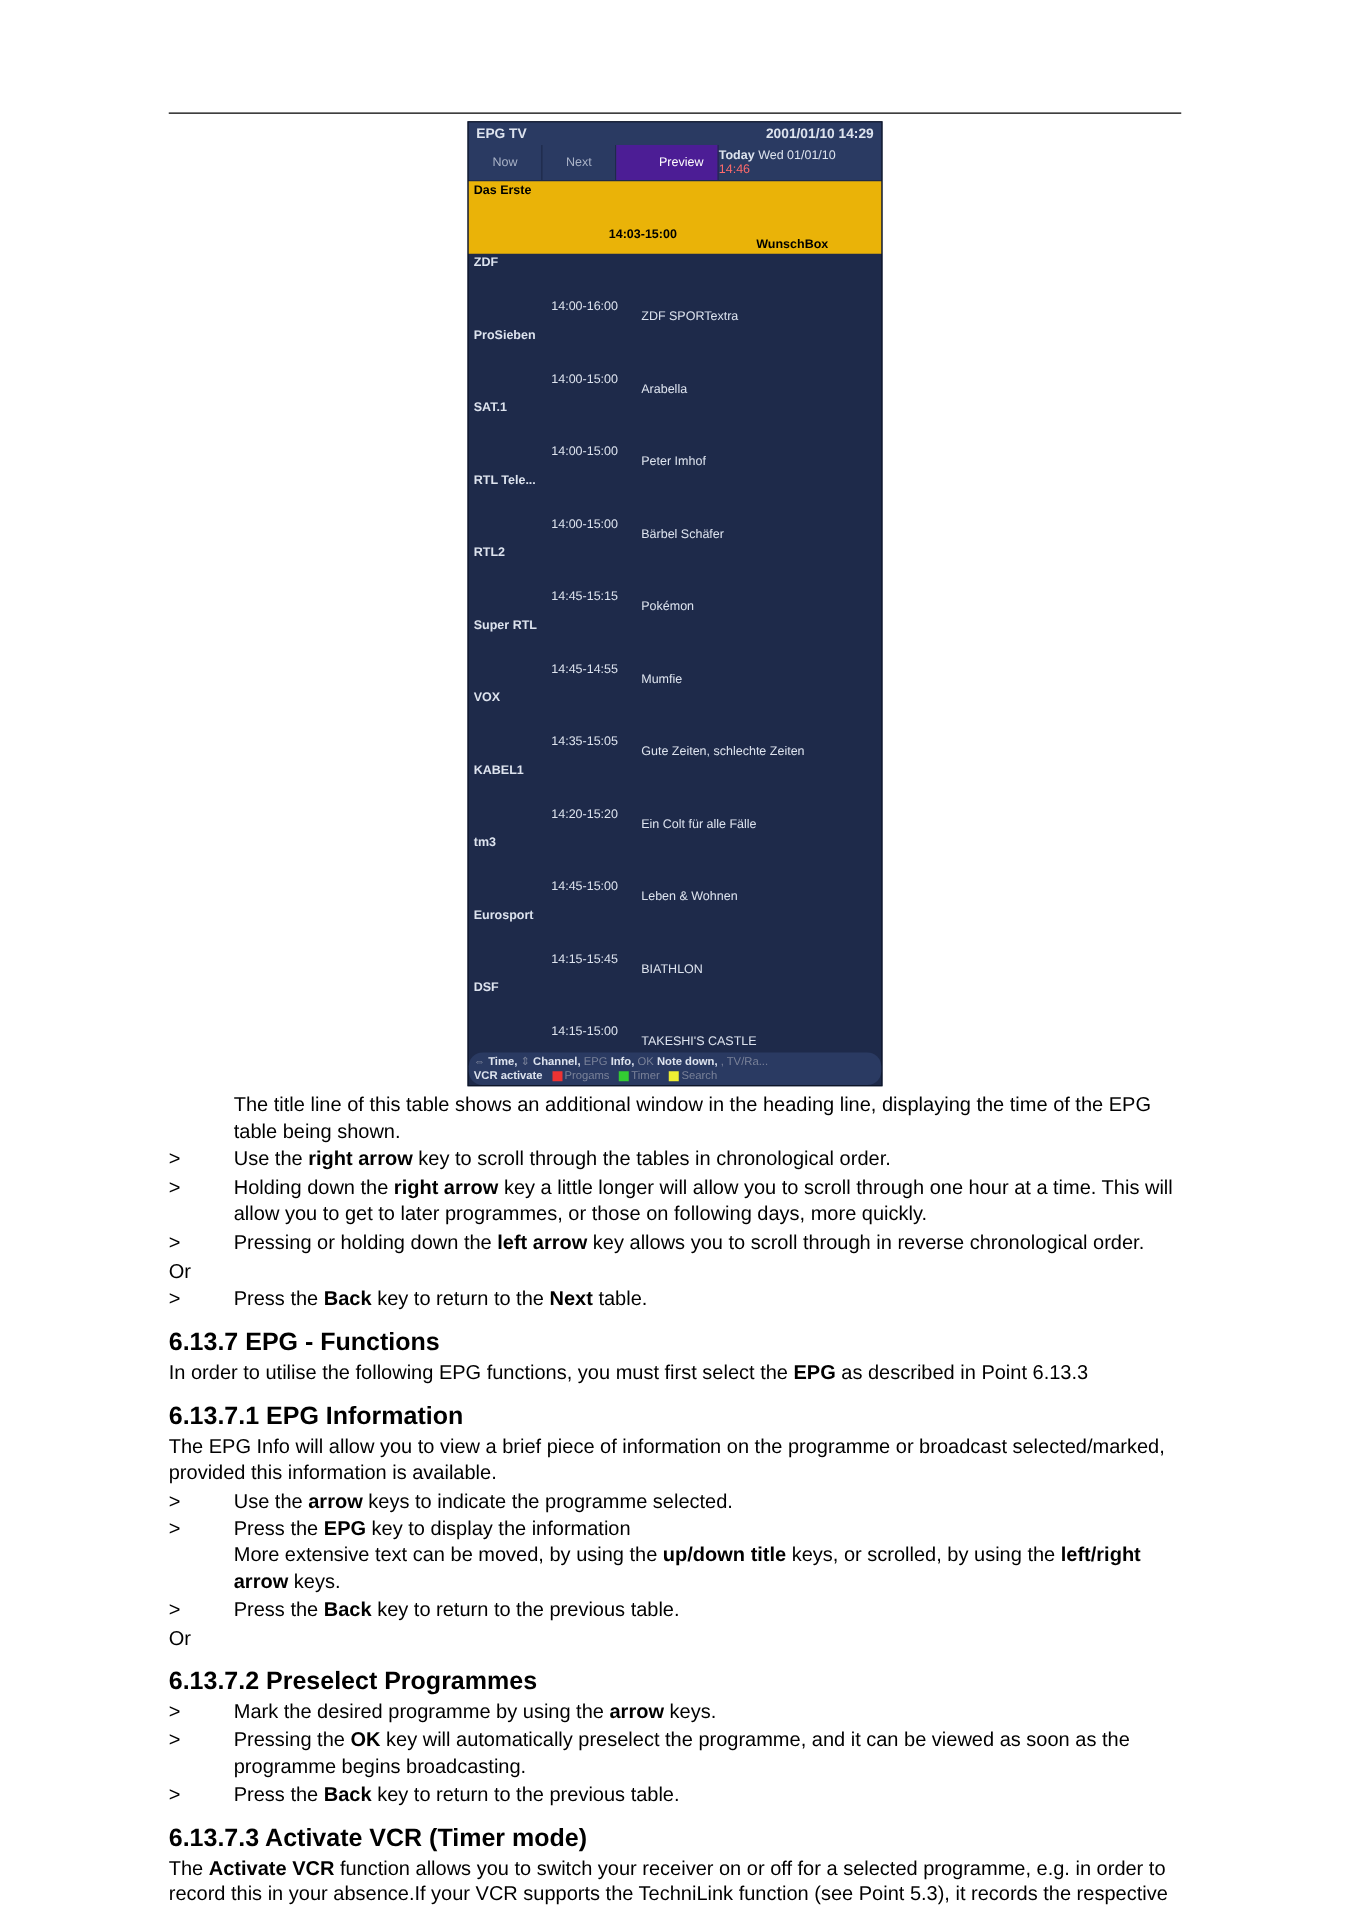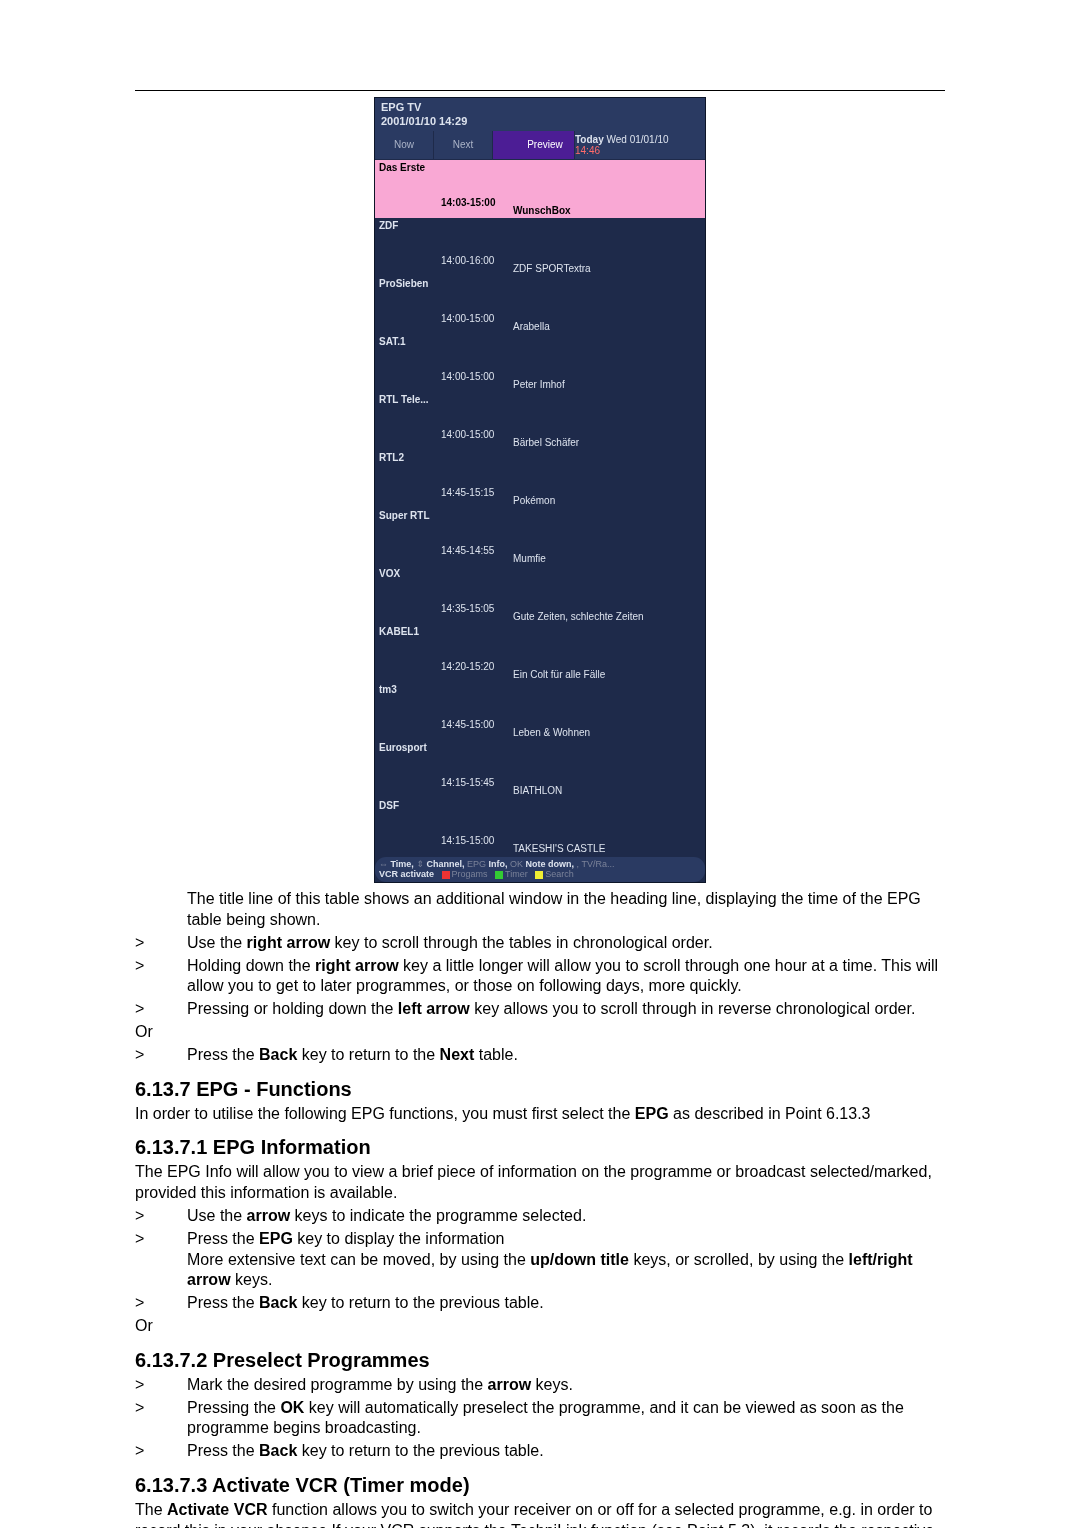--- a/index.html
+++ b/index.html
@@ -34,21 +34,20 @@
     font-size: 10px;
     border: 1px solid #0d1528;
   }
   .epg-header {
     display: flex;
     justify-content: space-between;
     padding: 2px 6px;
     font-weight: bold;
     font-size: 11px;
     background: #2a3a62;
-    flex-direction: column;
   }
   .epg-tabs {
     display: flex;
     align-items: stretch;
     background: #2a3a62;
     height: 28px;
   }
   .epg-tab {
     flex: 0 0 58px;
     display: flex;
@@ -74,23 +73,24 @@
   }
   .epg-table {
     padding: 1px 0 1px 0;
   }
   .epg-row {
     display: flex;
     padding: 1px 4px;
     font-size: 10px;
   }
   .epg-row.selected {
-    background: #f9a8d4;
+    background: #eab308;
     color: #000;
     font-weight: bold;
+    gap: 46px;
   }
   .col-ch { flex: 0 0 62px; font-weight: bold; }
   .col-time { flex: 0 0 72px; margin-top: 35px; }
   .col-prog { flex: 1; white-space: nowrap; overflow: hidden; text-overflow: ellipsis; margin-top: 43px; }
   .epg-wrap { position: relative; }
   .epg-footer {
     background: #2a3a62;
     padding: 2px 4px;
     font-size: 9px;
     line-height: 1.2;

